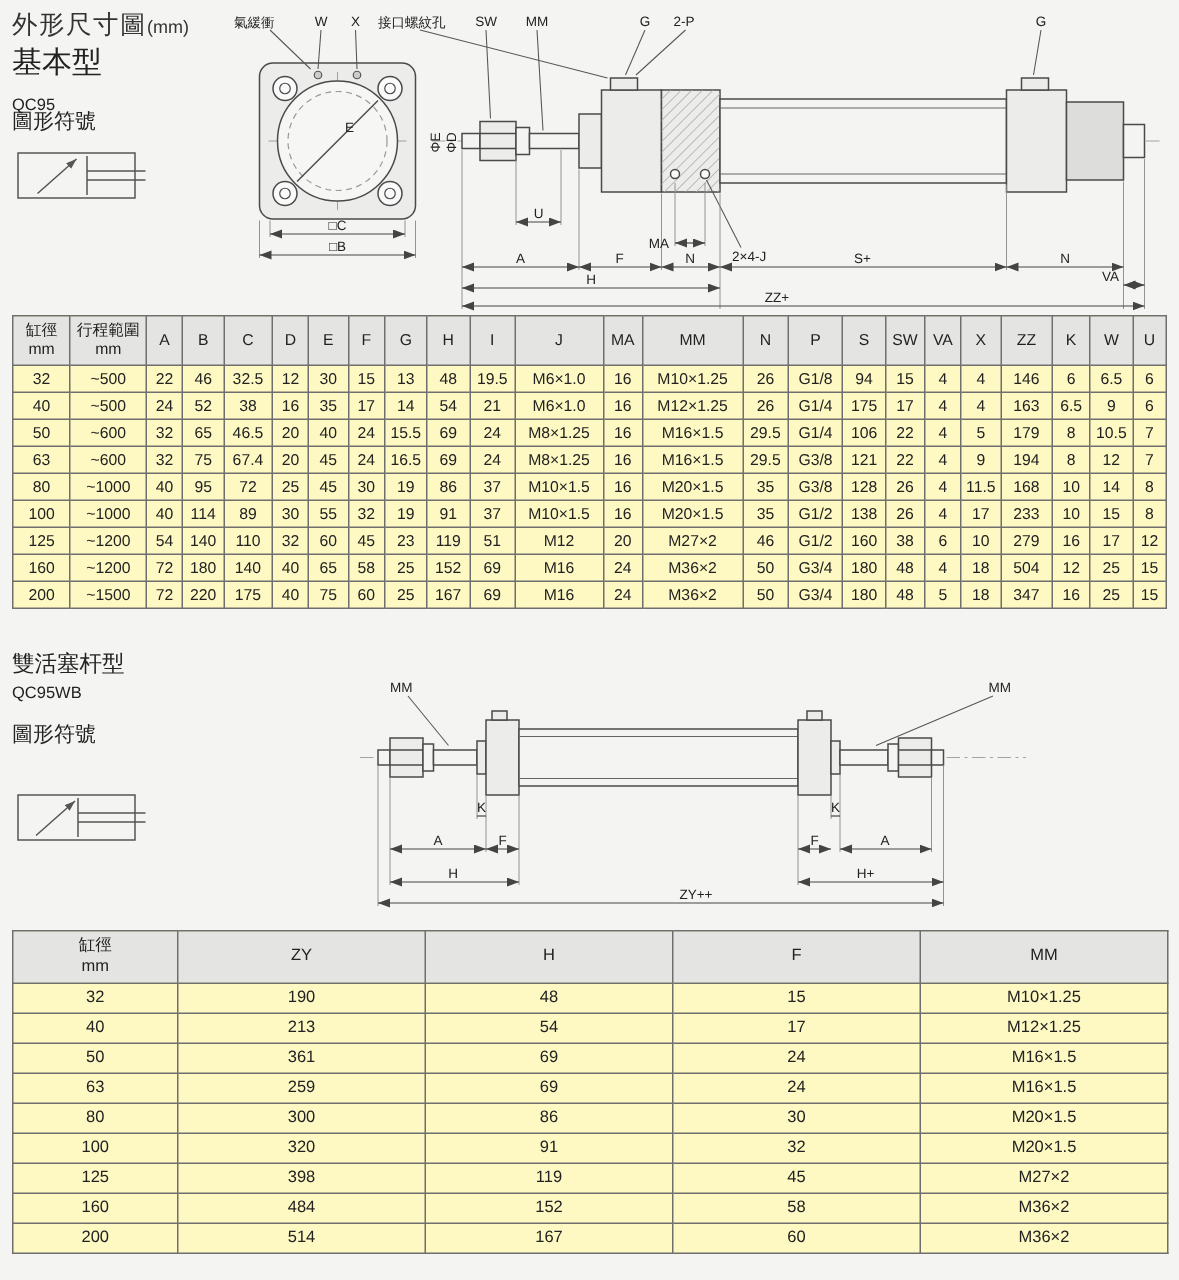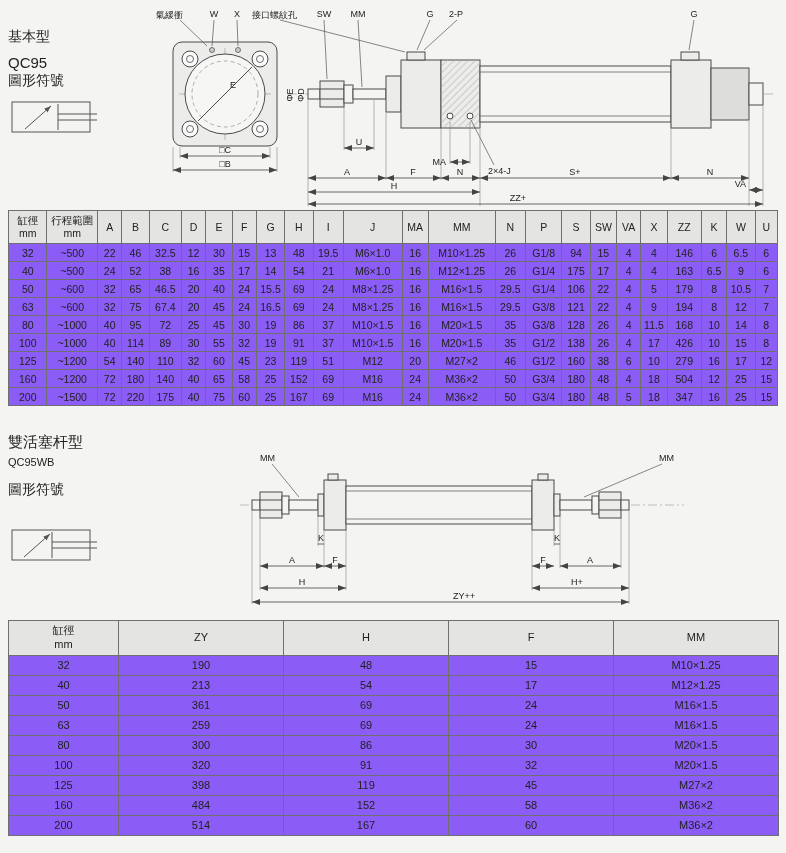--- a/index.html
+++ b/index.html
@@ -5,34 +5,34 @@
   * { margin:0; padding:0; box-sizing:border-box; }
   html,body { background:#e9e9e7; }
   .page {
     position:relative; width:786px; height:853px; overflow:hidden;
     background:#f4f4f2; color:#222;
     font-family:"Liberation Sans","DejaVu Sans",sans-serif;
   }
   .abs { position:absolute; }
   .title { left:8px; top:5px; font-size:17px; color:#333; letter-spacing:1px; }
   .title .unit { font-size:12px; letter-spacing:0; }
-  .s1-type { left:8px; top:28px; font-size:14px; }
-  .s1-model { left:8px; top:54px; font-size:15px; }
+  .s1-type { left:8px; top:28px; font-size:20px; }
+  .s1-model { left:8px; top:64px; font-size:11px; }
   .s1-symbol { left:8px; top:72px; font-size:14px; }
   #symbol1 { left:6px; top:96px; }
   #dwg1 { left:128px; top:4px; }
   #table1 { left:8px; top:210px; }
   .s2-type { left:8px; top:433px; font-size:15px; }
   .s2-model { left:8px; top:456px; font-size:11px; }
   .s2-symbol { left:8px; top:481px; font-size:14px; }
   #symbol2 { left:6px; top:524px; }
   #dwg2 { left:222px; top:444px; }
   #table2 { left:8px; top:620px; }
 
-  table { border-collapse:collapse; background:#8b5cf6; table-layout:fixed; width:770px; }
+  table { border-collapse:collapse; background:#fef9c3; table-layout:fixed; width:770px; }
   th,td { border:1px solid #6f6f6f; text-align:center; vertical-align:middle; color:#222; }
   #table1 th { background:#e4e4e2; font-weight:normal; font-size:10.5px; padding:3px 0; line-height:1.25; }
   #table1 td { font-size:10.5px; height:18px; padding:0; }
   #table2 th { background:#e4e4e2; font-weight:normal; font-size:11px; padding:3px 0; line-height:1.25; }
   #table2 td { font-size:11px; height:20px; padding:0; }
 
   svg { overflow:visible; }
   svg text { font-family:"Liberation Sans","DejaVu Sans",sans-serif; font-size:9px; fill:#222; }
   .dl  { text-anchor:middle; }
   .dls { text-anchor:start; }
@@ -51,20 +51,23 @@
   .dim { stroke:#444; stroke-width:0.8; }
   .ext { stroke:#888; stroke-width:0.6; }
   .ldr { stroke:#555; stroke-width:0.7; fill:none; }
   .sym { stroke:#555; stroke-width:1; fill:none; }
 </style>
 </head>
 <body>
 
 <div class="page">
 
+  <div class="abs title">
+    <span>外形尺寸圖</span><span class="unit">(mm)</span>
+  </div>
   <div class="abs s1-type">基本型</div>
   <div class="abs s1-model">QC95</div>
   <div class="abs s1-symbol">圖形符號</div>
 
   <svg id="symbol1" class="abs" width="95" height="42" viewBox="0 0 95 42">
     <defs>
       <marker id="ms1" orient="auto" markerWidth="8" markerHeight="7" refX="7" refY="2.5" markerUnits="userSpaceOnUse">
           <path d="M0,0L7,2.5L0,5Z" fill="#555"></path>
         </marker>
     </defs>
@@ -407,21 +410,21 @@
           <td>37</td>
           <td>M10×1.5</td>
           <td>16</td>
           <td>M20×1.5</td>
           <td>35</td>
           <td>G1/2</td>
           <td>138</td>
           <td>26</td>
           <td>4</td>
           <td>17</td>
-          <td>426</td>
+          <td>233</td>
           <td>10</td>
           <td>15</td>
           <td>8</td>
         </tr>
         <tr>
           <td>125</td>
           <td>~1200</td>
           <td>54</td>
           <td>140</td>
           <td>110</td>

